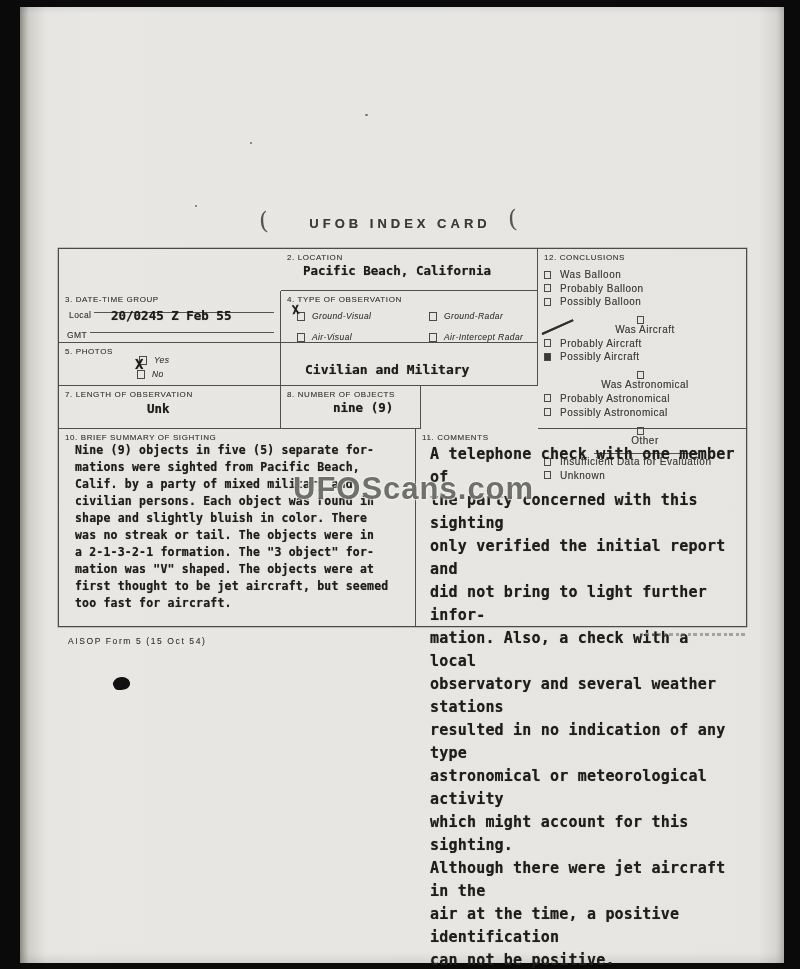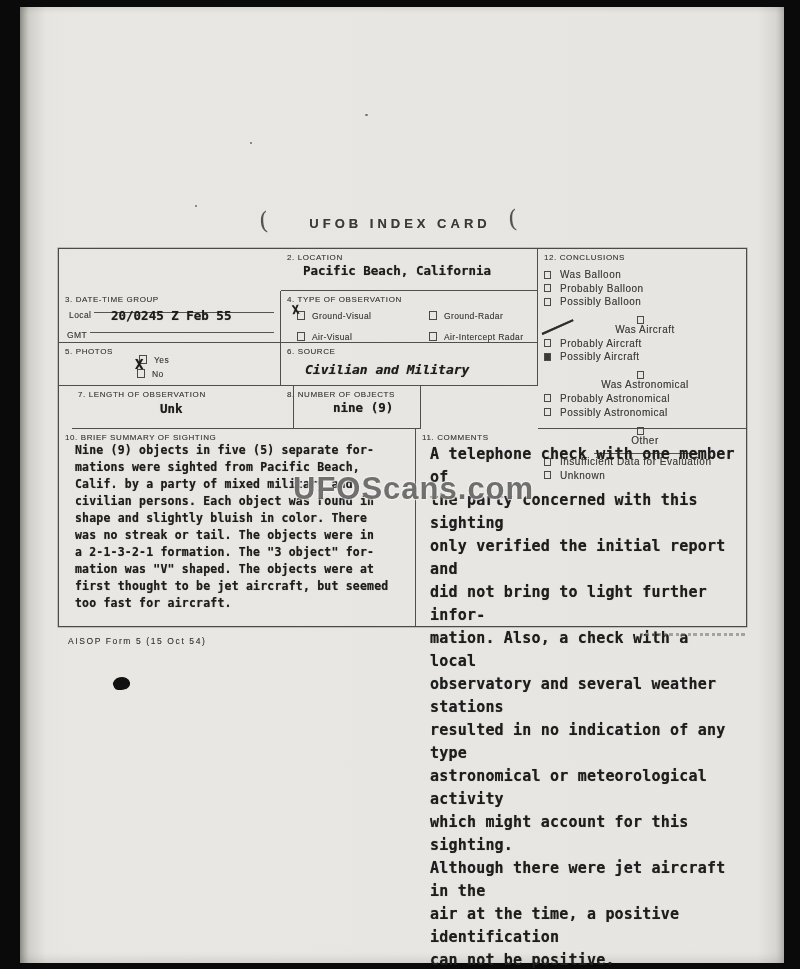--- a/index.html
+++ b/index.html
@@ -41,21 +41,21 @@
     text-shadow:0 0 .4px rgba(60,60,56,.55);white-space:nowrap;
   }
   .typed{
     font-family:"DejaVu Sans Mono",monospace;color:#1d1d1b;font-weight:bold;
     text-shadow:0 0 .7px rgba(25,25,22,.65);position:absolute;white-space:nowrap;
   }
   .typed-block{
     font-family:"DejaVu Sans Mono",monospace;color:#1d1d1b;font-weight:bold;
     text-shadow:0 0 .7px rgba(25,25,22,.6);white-space:pre-line;position:absolute;
   }
-  .ckrow{display:flex;align-items:flex-start;position:absolute;white-space:nowrap;}
+  .ckrow{display:flex;align-items:center;position:absolute;white-space:nowrap;font-style:italic;}
   .ckbox{
     display:inline-block;width:6px;height:7px;border:1.2px solid #4a4a46;
     margin-right:7px;flex:0 0 auto;background:transparent;
   }
   .cklabel{font-size:8.5px;letter-spacing:.4px;color:#3e3e3a;text-shadow:0 0 .4px rgba(60,60,56,.5);}
   .xmark{
     position:absolute;font-family:"DejaVu Sans Mono",monospace;font-weight:bold;
     color:#1c1c1a;text-shadow:0 0 .8px rgba(20,20,18,.7);
   }
   .slash{
@@ -205,25 +205,24 @@
       </div>
     <div class="ckrow" style="left:78px;top:26px;">
         <span class="ckbox"></span>
         <span class="cklabel">No</span>
       </div>
 
     <div class="xmark" style="left:76px;top:13px;font-size:14px;">X</div>
   </div>
 
   <div class="cell bR bB" style="left:222px;top:94px;width:257px;height:43px;">
-    <div class="flabel">6.  SOURCE</div>
-    <div class="typed" style="left:24px;top:19px;font-size:13px;font-style:italic;">Civilian and Military</div>
-  </div>
-
-  <div class="cell bR bB" style="left:13px;top:137px;width:222px;height:43px;">
+    <div class="typed" style="left:24px;top:19px;font-size:13px;">Civilian and Military</div>
+  </div>
+
+  <div class="cell bR bB" style="left:0;top:137px;width:222px;height:43px;">
     <div class="flabel">7.  LENGTH OF OBSERVATION</div>
     <div class="typed" style="left:88px;top:15px;font-size:12.5px;">Unk</div>
   </div>
 
   <div class="cell bR bB" style="left:222px;top:137px;width:140px;height:43px;">
     <div class="flabel">8.  NUMBER OF OBJECTS</div>
     <div class="typed" style="left:52px;top:14px;font-size:12.5px;">nine (9)</div>
   </div>
 
 

